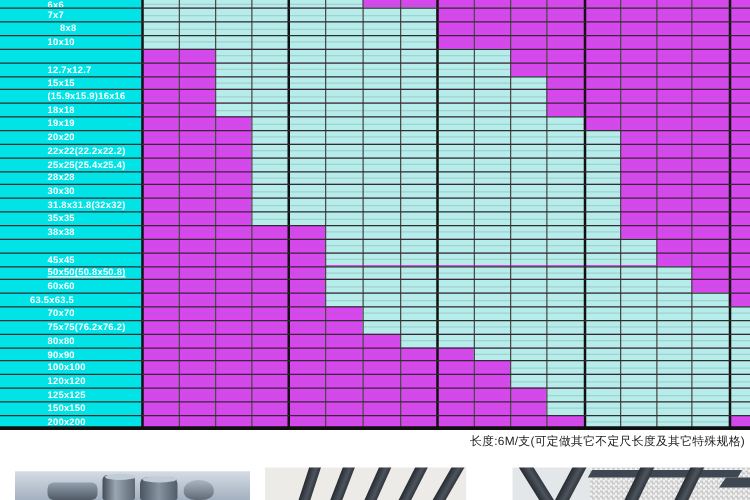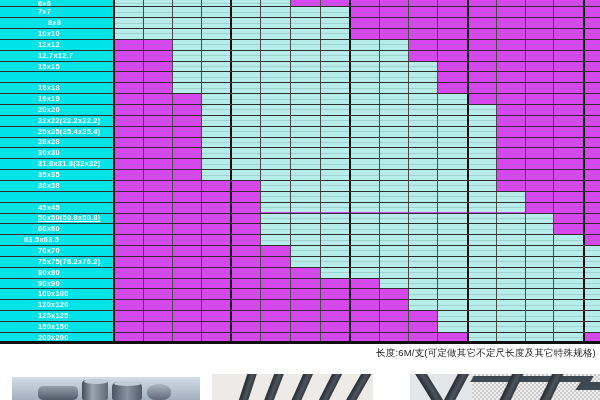--- a/index.html
+++ b/index.html
@@ -57,29 +57,29 @@
     <div class="hline mid" style="top: 11.775px;"></div>
     <div class="row-label" style="top: 6.35px; height: 10.85px;">7x7</div>
     <div class="cyan-run" style="left: 113px; width: 236px; top: 17.2px; height: 10.85px;"></div>
     <div class="hline mid" style="top: 22.625px;"></div>
     <div class="row-label" style="top: 17.2px; height: 10.85px; padding-left: 48px;">8x8</div>
     <div class="cyan-run" style="left: 113px; width: 236px; top: 28.05px; height: 10.85px;"></div>
     <div class="hline mid" style="top: 33.475px;"></div>
     <div class="row-label" style="top: 28.05px; height: 10.85px;">10x10</div>
     <div class="cyan-run" style="left: 172px; width: 236px; top: 38.9px; height: 10.85px;"></div>
     <div class="hline mid" style="top: 44.325px;"></div>
-    <div class="row-label" style="top: 38.9px; height: 10.85px;">12x12</div>
     <div class="cyan-run" style="left: 172px; width: 236px; top: 49.75px; height: 10.85px;"></div>
     <div class="hline mid" style="top: 55.175px;"></div>
     <div class="row-label" style="top: 49.75px; height: 10.85px;">12.7x12.7</div>
     <div class="cyan-run" style="left: 172px; width: 265px; top: 60.6px; height: 10.85px;"></div>
     <div class="hline mid" style="top: 66.025px;"></div>
     <div class="row-label" style="top: 60.6px; height: 10.85px;">15x15</div>
     <div class="cyan-run" style="left: 172px; width: 265px; top: 71.45px; height: 10.85px;"></div>
     <div class="hline mid" style="top: 76.875px;"></div>
+    <div class="row-label" style="top: 71.45px; height: 10.85px;">(15.9x15.9)16x16</div>
     <div class="cyan-run" style="left: 172px; width: 265px; top: 82.3px; height: 10.85px;"></div>
     <div class="hline mid" style="top: 87.725px;"></div>
     <div class="row-label" style="top: 82.3px; height: 10.85px;">18x18</div>
     <div class="cyan-run" style="left: 201px; width: 266px; top: 93.15px; height: 10.85px;"></div>
     <div class="hline mid" style="top: 98.575px;"></div>
     <div class="row-label" style="top: 93.15px; height: 10.85px;">19x19</div>
     <div class="cyan-run" style="left: 201px; width: 295px; top: 104px; height: 10.85px;"></div>
     <div class="hline mid" style="top: 109.425px;"></div>
     <div class="row-label" style="top: 104px; height: 10.85px;">20x20</div>
     <div class="cyan-run" style="left: 201px; width: 295px; top: 114.85px; height: 10.85px;"></div>

